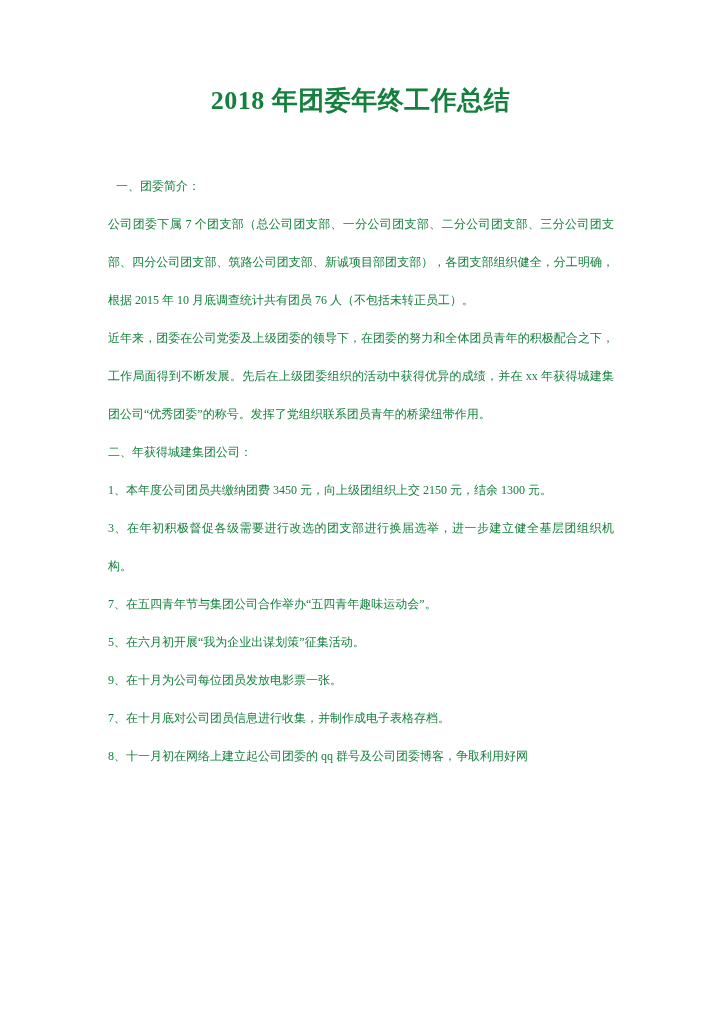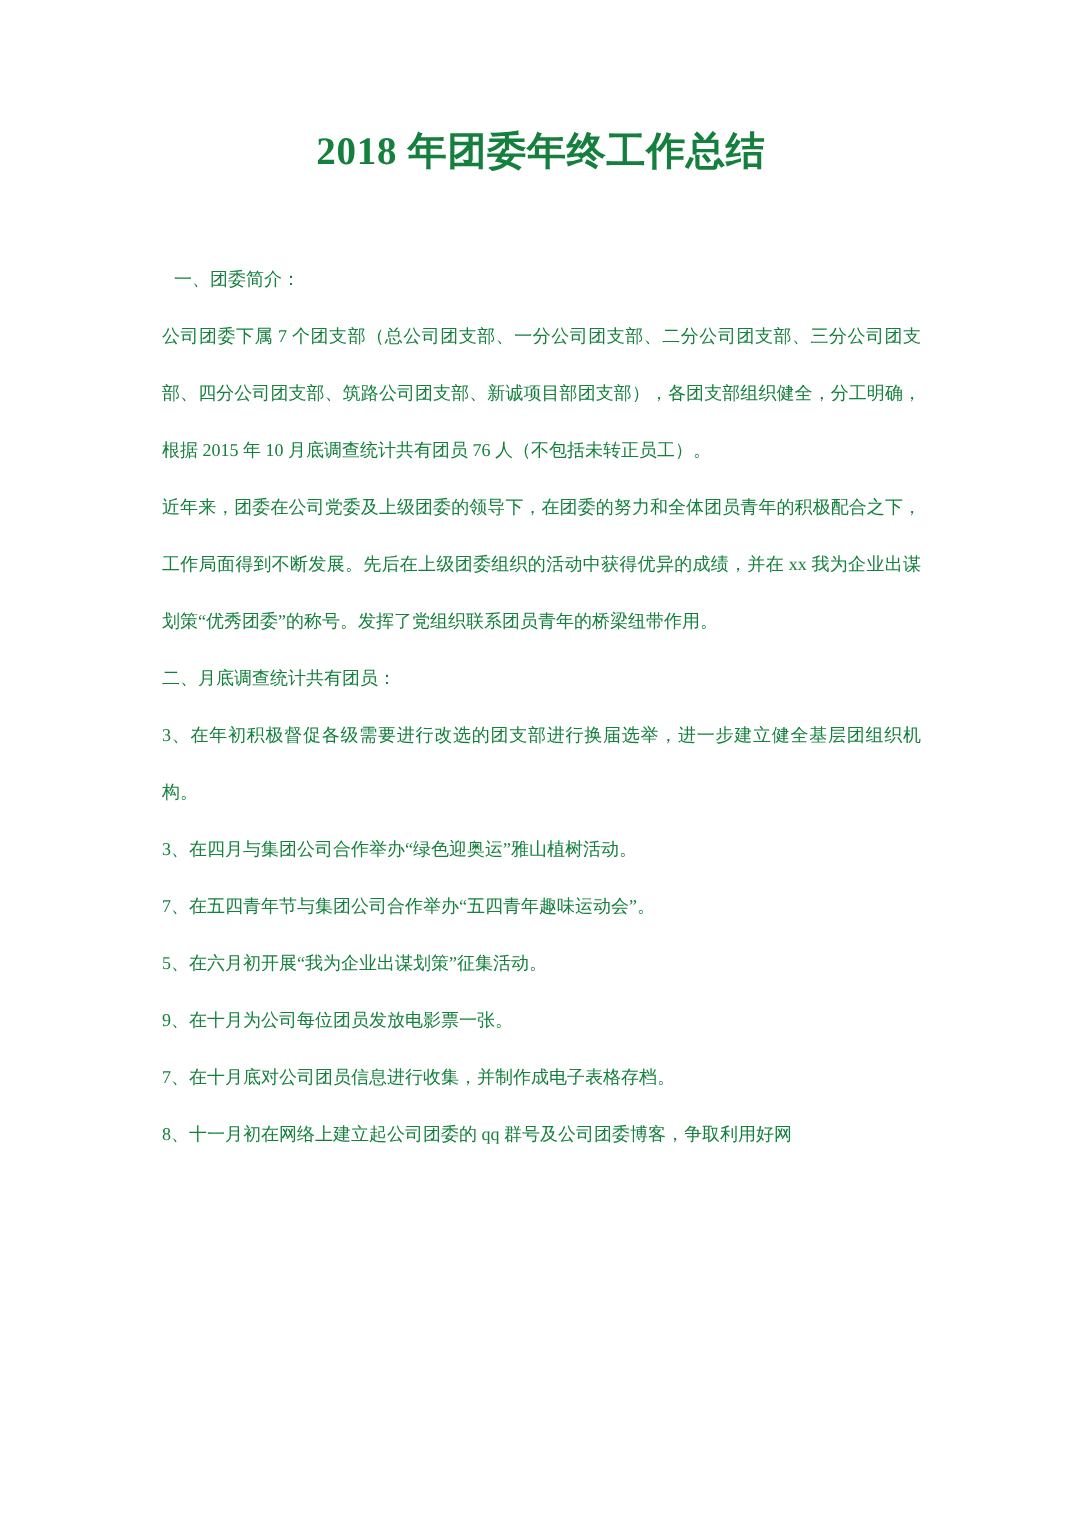--- a/index.html
+++ b/index.html
@@ -49,23 +49,23 @@
   }
 </style>
 </head>
 <body>
 
 <div class="page">
   <h1 class="title">2018 年团委年终工作总结</h1>
   <div class="content">
     <p class="heading indent">一、团委简介：</p>
     <p class="para">公司团委下属 7 个团支部（总公司团支部、一分公司团支部、二分公司团支部、三分公司团支部、四分公司团支部、筑路公司团支部、新诚项目部团支部），各团支部组织健全，分工明确，根据 2015 年 10 月底调查统计共有团员 76 人（不包括未转正员工）。</p>
-    <p class="para">近年来，团委在公司党委及上级团委的领导下，在团委的努力和全体团员青年的积极配合之下，工作局面得到不断发展。先后在上级团委组织的活动中获得优异的成绩，并在 xx 我为企业出谋划策“优秀团委”的称号。发挥了党组织联系团员青年的桥梁纽带作用。</p>
-    <p class="heading">二、月底调查统计共有团员：</p>
+    <p class="para">近年来，团委在公司党委及上级团委的领导下，在团委的努力和全体团员青年的积极配合之下，工作局面得到不断发展。先后在上级团委组织的活动中获得优异的成绩，并在 xx 年获得城建集团公司“优秀团委”的称号。发挥了党组织联系团员青年的桥梁纽带作用。</p>
+    <p class="heading">二、年获得城建集团公司：</p>
+    <p class="para">1、本年度公司团员共缴纳团费 3450 元，向上级团组织上交 2150 元，结余 1300 元。</p>
     <p class="para">3、在年初积极督促各级需要进行改选的团支部进行换届选举，进一步建立健全基层团组织机构。</p>
-    <p class="para">3、在四月与集团公司合作举办“绿色迎奥运”雅山植树活动。</p>
     <p class="para">7、在五四青年节与集团公司合作举办“五四青年趣味运动会”。</p>
     <p class="para">5、在六月初开展“我为企业出谋划策”征集活动。</p>
     <p class="para">9、在十月为公司每位团员发放电影票一张。</p>
     <p class="para">7、在十月底对公司团员信息进行收集，并制作成电子表格存档。</p>
     <p class="para">8、十一月初在网络上建立起公司团委的 qq 群号及公司团委博客，争取利用好网</p>
   </div>
 </div>
 
 </body></html>

